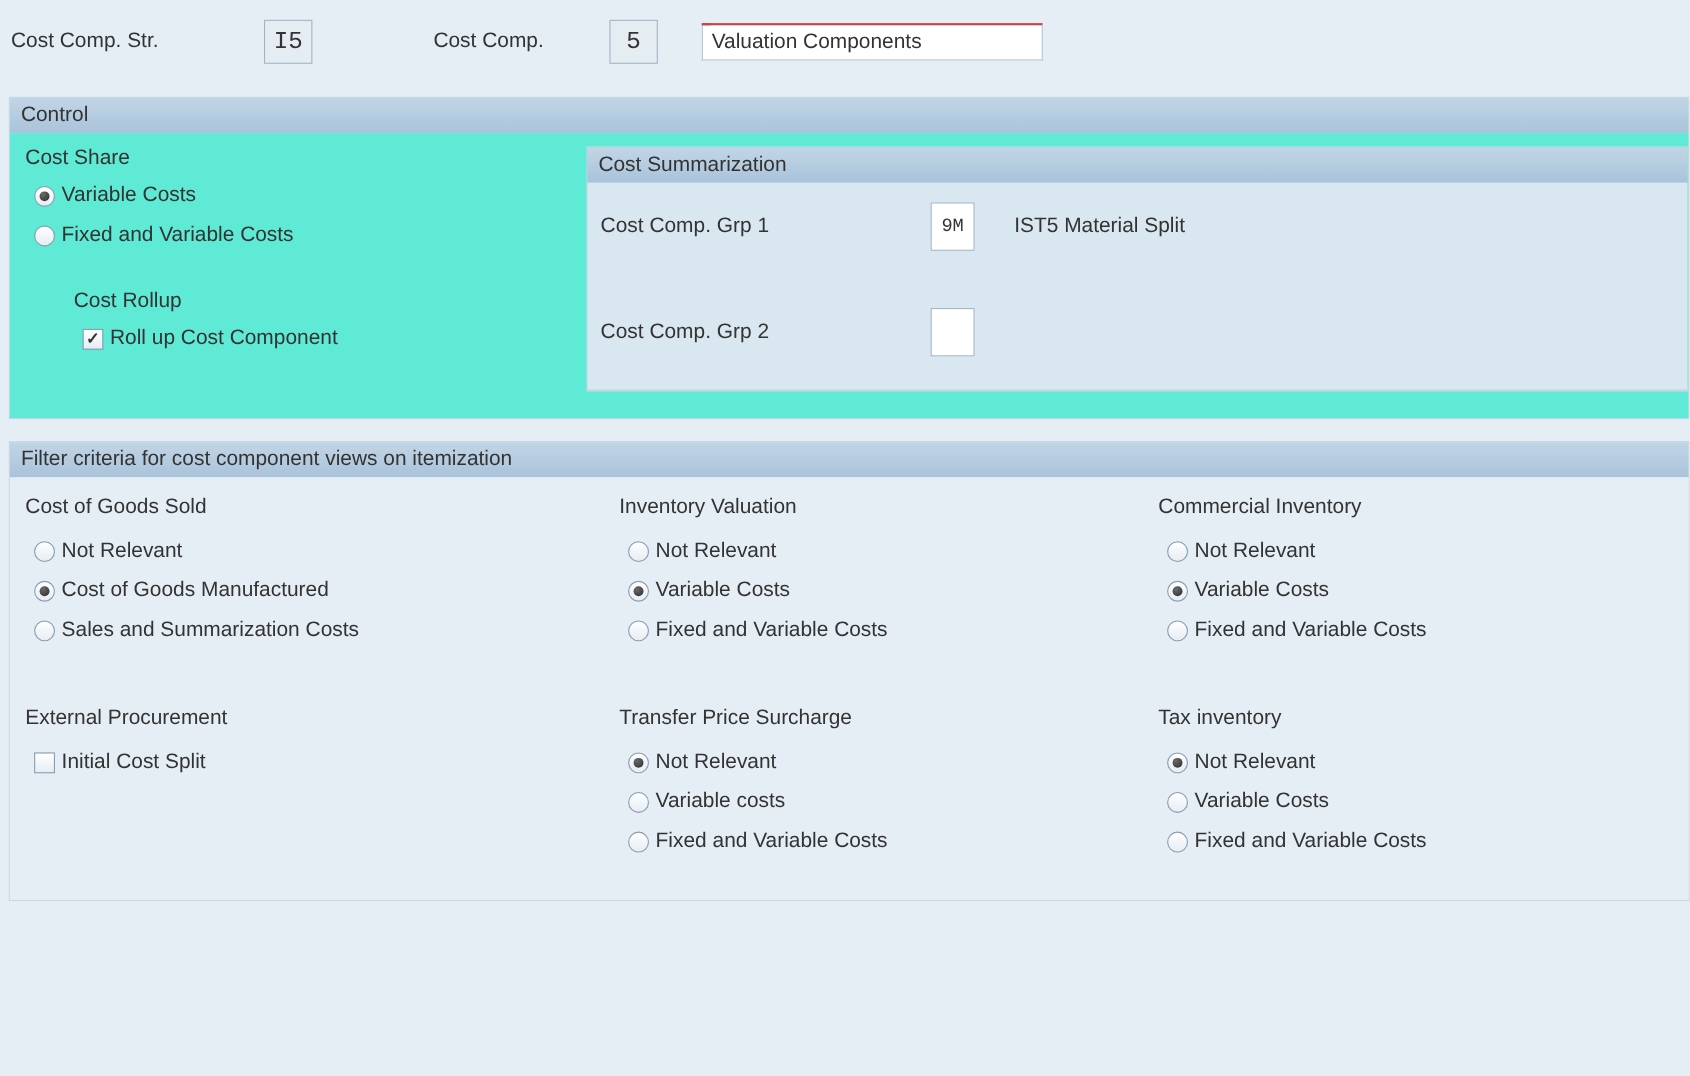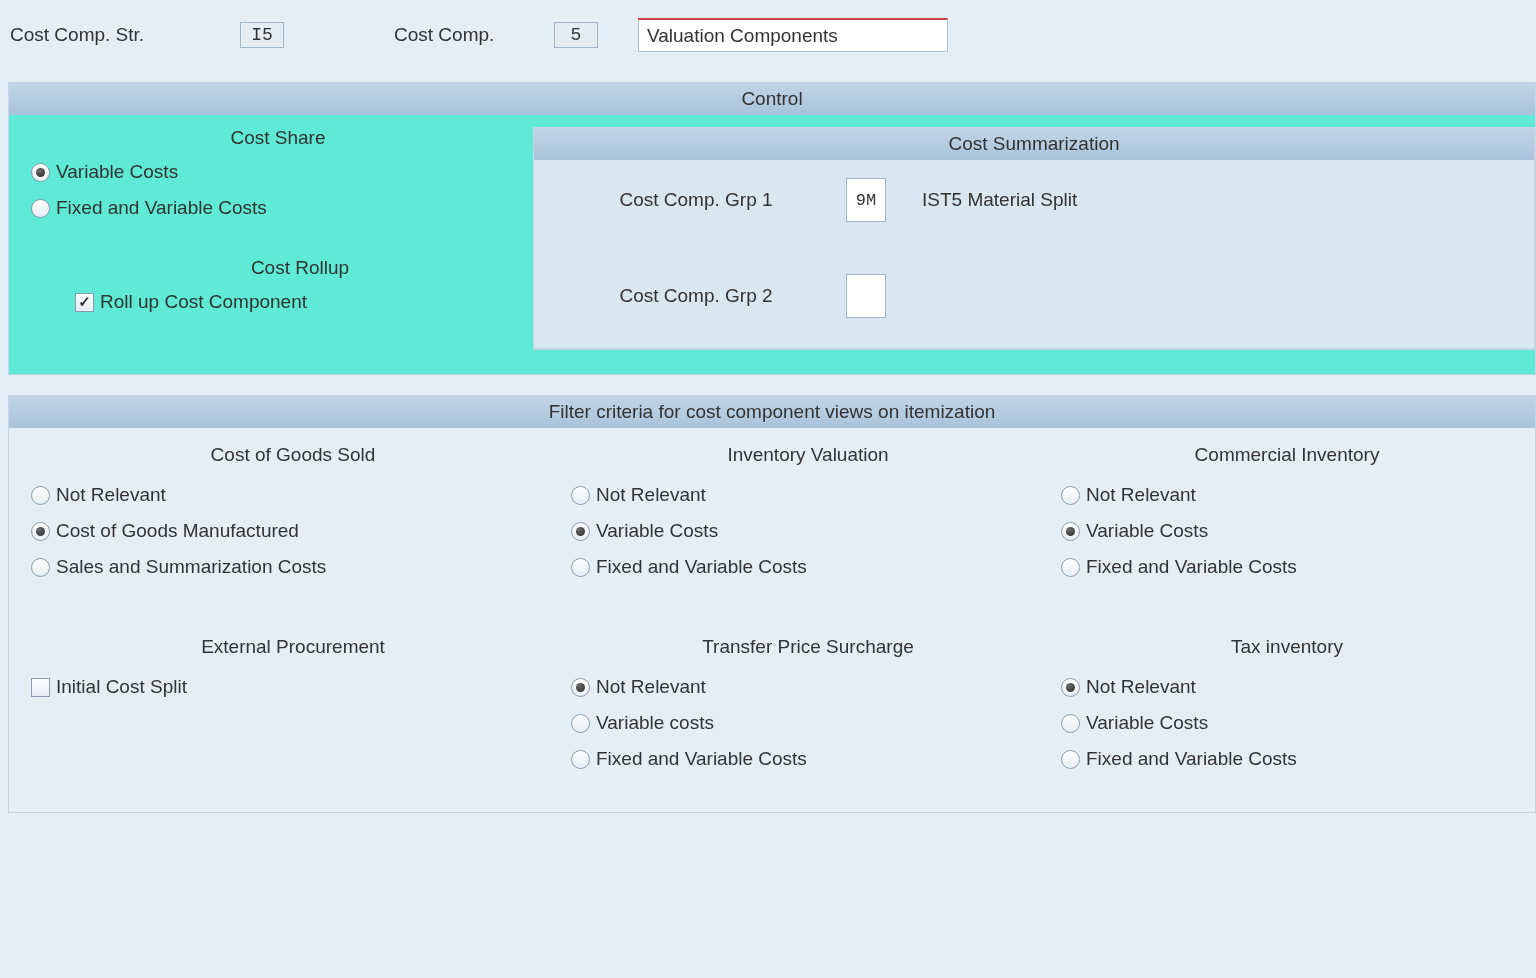--- a/index.html
+++ b/index.html
@@ -26,25 +26,25 @@
       display: inline-block;
       color: #333;
     }
     .header-label1 { width: 230px; }
     .header-label2 { width: 160px; }
     .small-input {
       display: inline-flex;
       align-items: center;
       justify-content: center;
       width: 44px;
-      height: 26px;
+      height: 40px;
       background-color: #e6edf2;
       border: 1px solid #9fb5c9;
       font-family: 'Courier New', monospace;
-      font-size: 18px;
+      font-size: 22px;
       color: #333;
       margin-right: 110px;
     }
     .small-input.comp { margin-right: 40px; }
     .text-input {
       display: inline-flex;
       align-items: center;
       padding: 0 8px;
       height: 34px;
       width: 310px;
@@ -61,21 +61,20 @@
       top: -2px;
       left: -1px;
       width: 8px;
       height: 2px;
       background-color: #c84545;
     }
 
     .panel {
       margin: 20px 0 0 8px;
       border: 1px solid #c6d5e3;
-      text-align: center;
     }
     .panel-header {
       background: linear-gradient(to bottom, #c2d5e6, #a9c3da);
       color: #333;
       padding: 5px 10px;
       font-size: 19px;
     }
     .control-body {
       display: grid;
       grid-template-columns: 510px 1fr;

